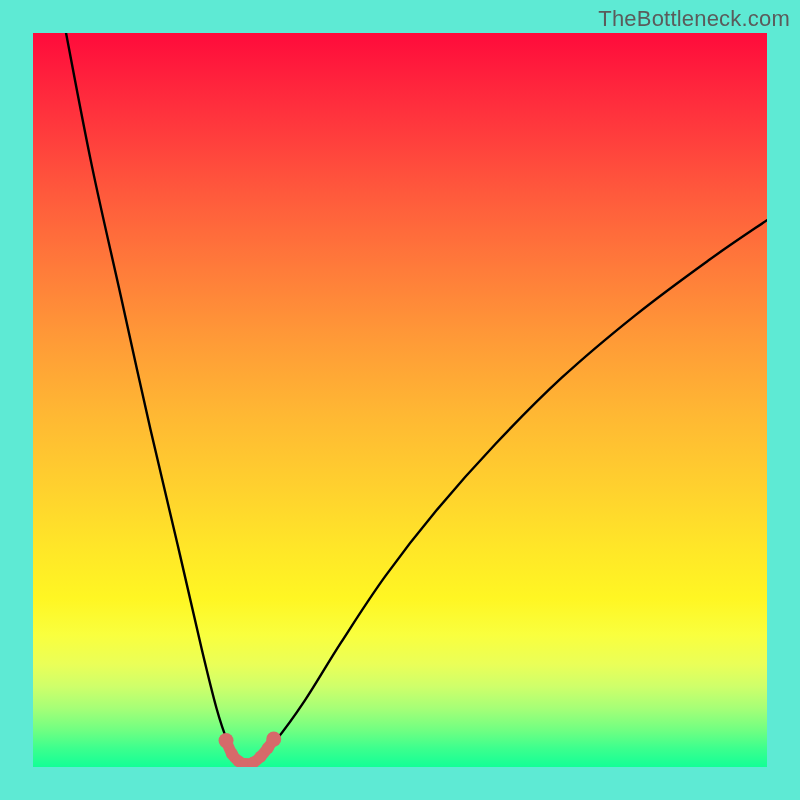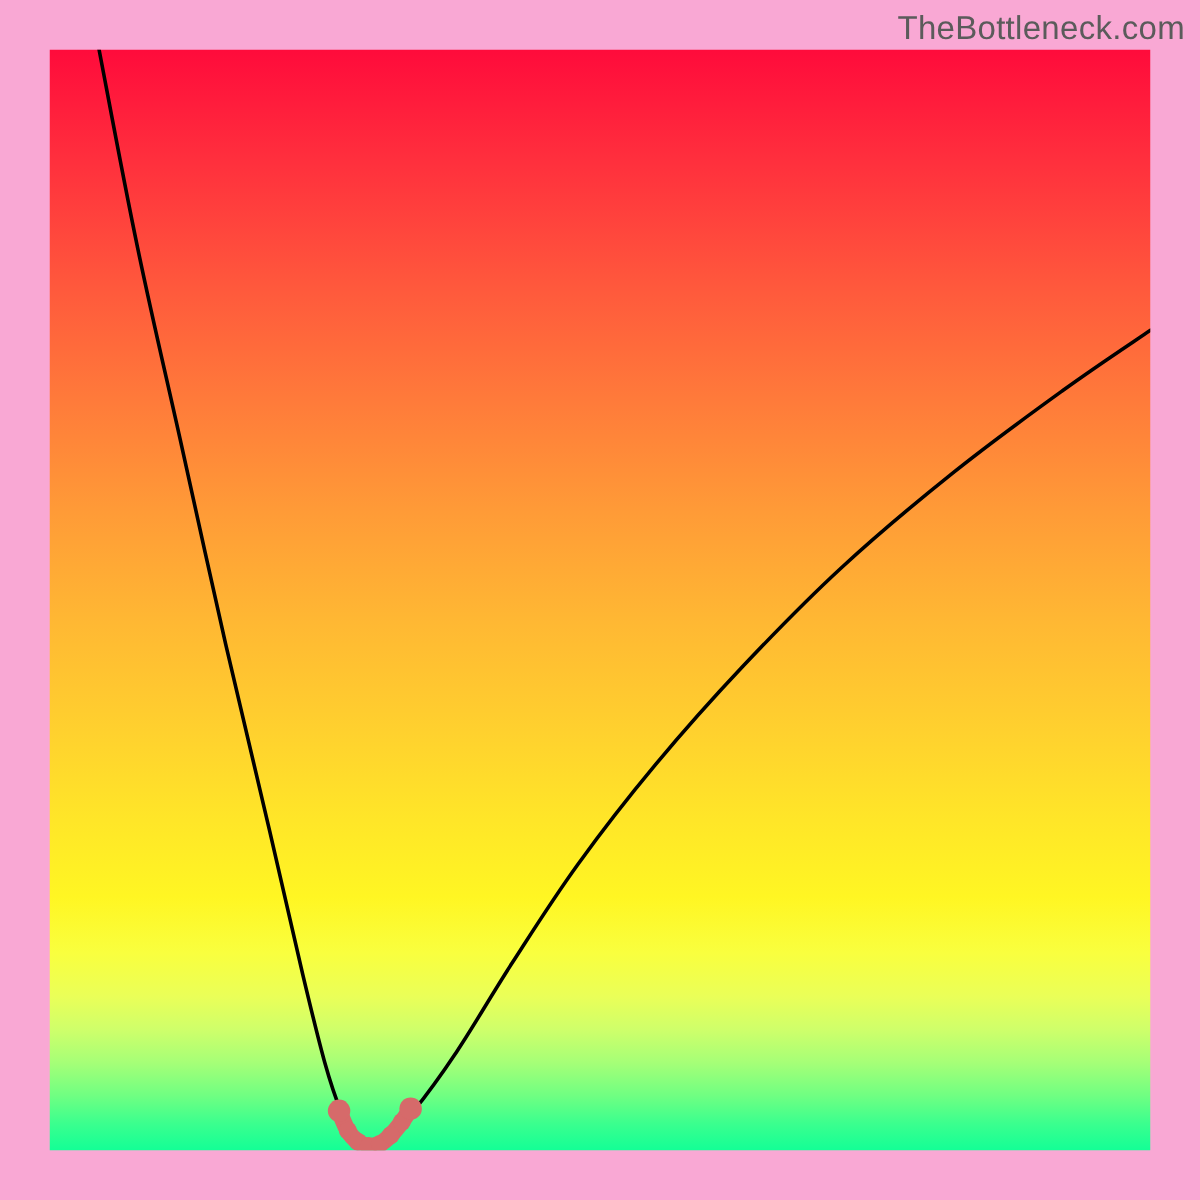--- a/index.html
+++ b/index.html
@@ -10,21 +10,21 @@
     background: #000;
     overflow: hidden;
     font-family: Arial, Helvetica, sans-serif;
   }
   .frame {
     position: absolute;
     top: 0;
     left: 0;
     width: 800px;
     height: 800px;
-    background: #f9a8d4;
+    background: #5eead4;
   }
   .plot {
     position: absolute;
     top: 33px;
     left: 33px;
     width: 734px;
     height: 734px;
     overflow: hidden;
   }
   .gradient {

